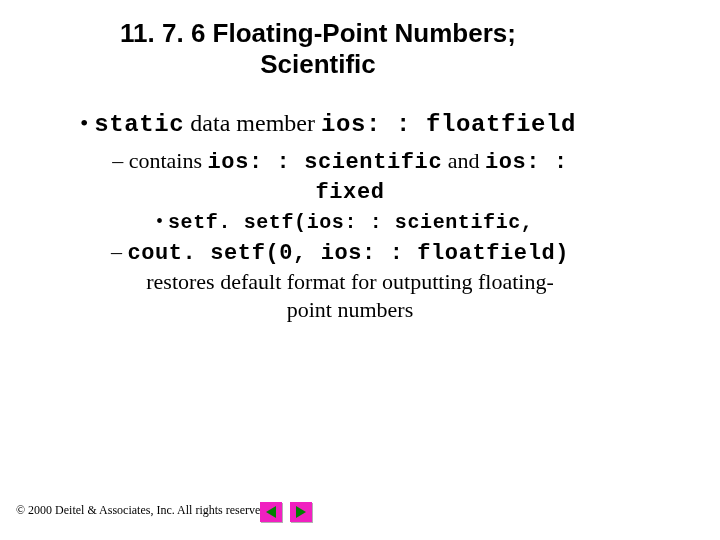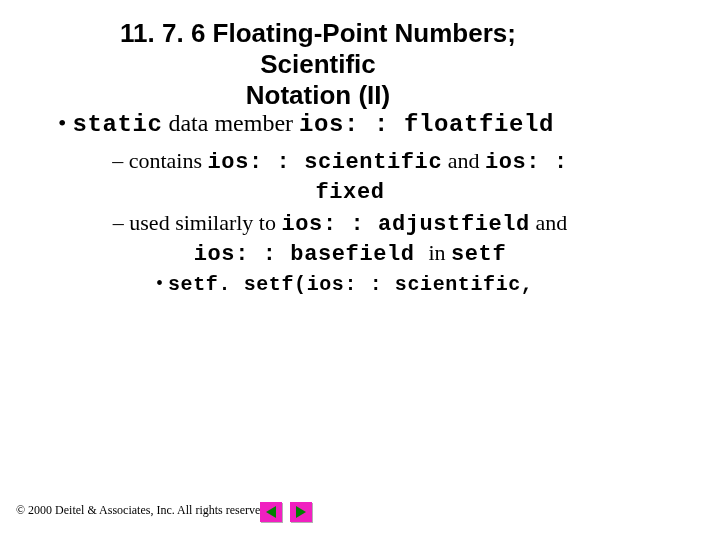--- a/index.html
+++ b/index.html
@@ -34,20 +34,21 @@
     top: 108px;
     left: 48px;
     right: 40px;
     font-size: 24px;
     line-height: 1.28;
   }
   .lvl1 {
     margin: 0 0 6px 0;
     padding-left: 28px;
     text-indent: -18px;
+    text-align: right;
   }
   .lvl1::before {
     content: "• ";
   }
   .lvl2 {
     margin: 0 0 2px 0;
     padding-left: 76px;
     text-indent: -20px;
     font-size: 22px;
     text-align: center;
@@ -105,41 +106,40 @@
     border-left: 10px solid #008000;
   }
 </style>
 </head>
 <body>
 
 <div class="slide">
 
   <div class="title">
     <span>11. 7. 6  Floating-Point Numbers; Scientific</span><br>
-    <span>Notation (II)</span>
   </div>
 
   <div class="content">
 
     <div class="lvl1">
       <span class="mono">static</span><span> data member </span><span class="mono">ios: : floatfield</span>
     </div>
 
     <div class="lvl2">
       <span>contains </span><span class="mono">ios: : scientific</span><span> and </span><span class="mono">ios: : fixed</span>
     </div>
 
-    <div class="lvl2">
-      <span>used similarly to </span><span class="mono">ios: : adjustfield</span><span> and </span><span class="mono">ios: : basefield </span><span> in </span><span class="mono">setf</span>
-    </div>
 
     <div class="lvl3">
       <span class="mono">setf. setf(ios: : scientific,</span><br>
     </div>
 
+    <div class="lvl2">
+      <span class="mono">cout. setf(0, ios: : floatfield)</span><span> restores default format for outputting floating-point numbers</span>
+    </div>
 
   </div>
 
   <div class="footer">© 2000 Deitel &amp; Associates, Inc.  All rights reserved.</div>
 
   <div class="nav">
     <div class="nav-btn">
       <div class="tri-left"></div>
     </div>
     <div class="nav-btn">

